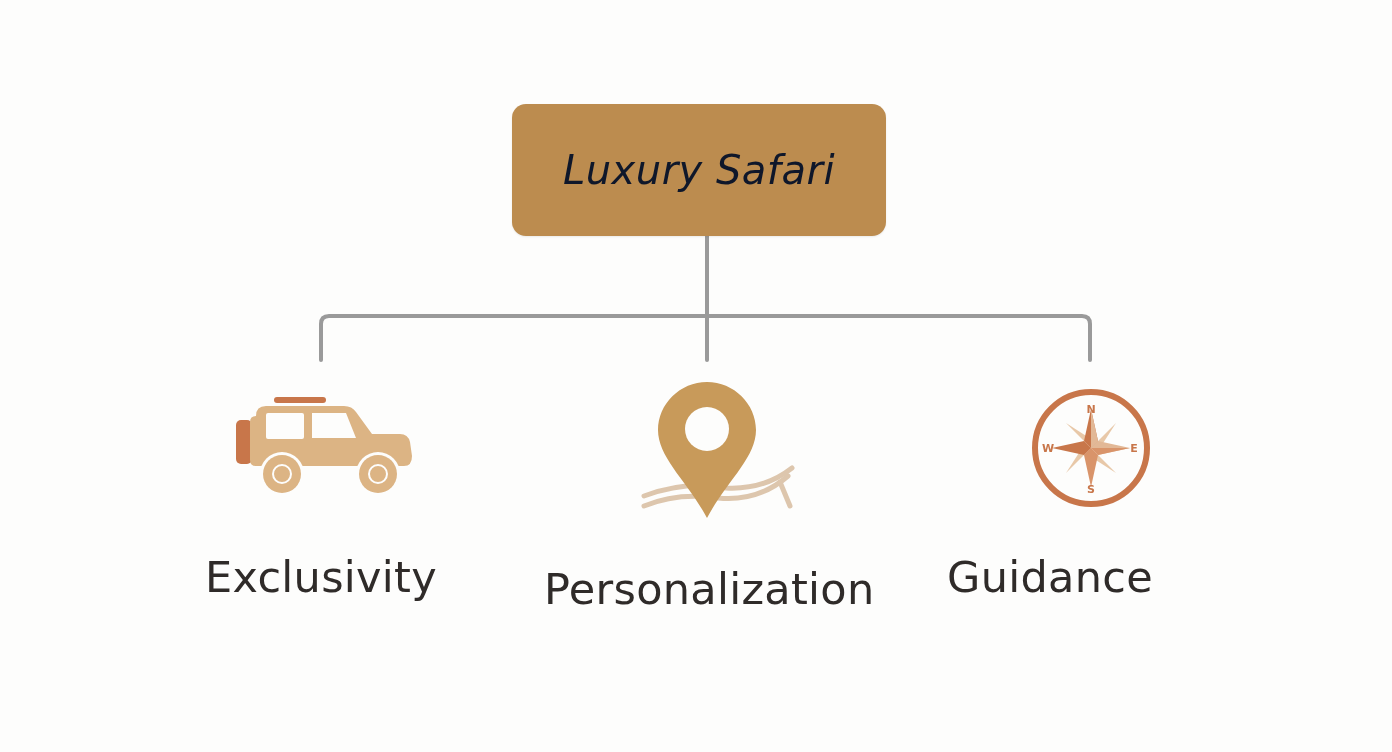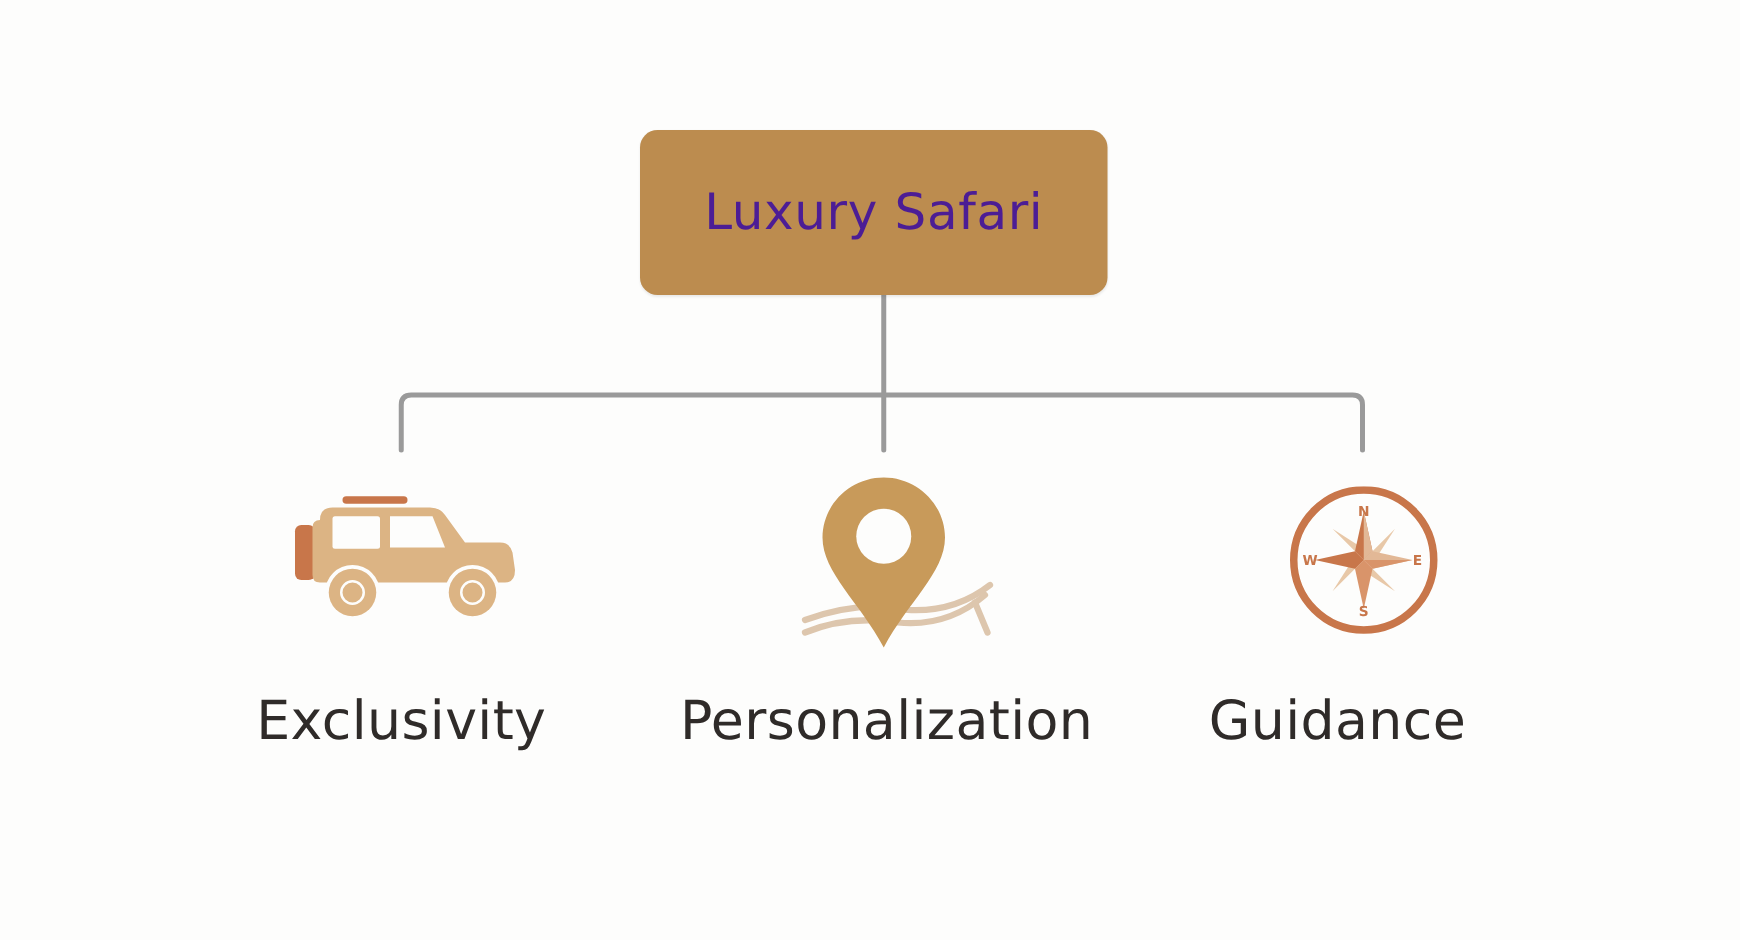--- a/index.html
+++ b/index.html
@@ -4,22 +4,23 @@
 <style>
   html, body { margin:0; padding:0; }
   body {
     width:1392px; height:752px; background:#fdfdfc; position:relative; overflow:hidden;
     font-family:"DejaVu Sans","Liberation Sans",sans-serif;
   }
   .root-box {
     position:absolute; left:512px; top:104px; width:374px; height:132px;
     background:#bc8c4f; border-radius:14px;
     display:flex; align-items:center; justify-content:center;
-    color:#4c1d95; font-size:40px; letter-spacing:0.5px;
+    color:#0f172a; font-size:40px; letter-spacing:0.5px;
     box-shadow:0 1px 2px rgba(0,0,0,0.08);
+    font-style:italic;
   }
   svg.connectors { position:absolute; left:0; top:0; }
   .icon { position:absolute; }
   .label {
     position:absolute; top:552px; width:320px; text-align:center;
     font-size:43px; color:#2f2b29; font-weight:500; letter-spacing:0.3px;
   }
 </style>
 </head>
 <body>
@@ -57,21 +58,21 @@
 
 <svg class="icon" style="left:638px;top:380px;" width="160" height="142" viewBox="0 0 160 142">
 
   <path d="M6,126 Q40,112 80,118 Q120,122 150,96" fill="none" stroke="#ddc6ad" stroke-width="5" stroke-linecap="round"></path>
   <path d="M6,116 Q50,100 88,108 Q126,110 154,88" fill="none" stroke="#ddc6ad" stroke-width="5" stroke-linecap="round"></path>
   <path d="M142,102 L152,126" fill="none" stroke="#ddc6ad" stroke-width="5" stroke-linecap="round"></path>
 
   <path d="M69,2 C42,2 20,24 20,50 C20,78 50,102 69,138 C88,102 118,78 118,50 C118,24 96,2 69,2 Z" fill="#c89a5a"></path>
   <circle cx="69" cy="49" r="22" fill="#fdfdfc"></circle>
 </svg>
-<div class="label" style="left:544px;">Personalization</div>
+<div class="label" style="left:544px;margin-top:12px;">Personalization</div>
 
 <svg class="icon" style="left:1030px;top:389px;" width="122" height="122" viewBox="0 0 122 122">
   <circle cx="61" cy="59" r="56" fill="#fdfdfc" stroke="#c8764a" stroke-width="6"></circle>
 
   <g fill="#e8c8a8">
     <polygon points="61,59 86,34 68,62"></polygon>
     <polygon points="61,59 86,84 58,66"></polygon>
     <polygon points="61,59 36,84 54,56"></polygon>
     <polygon points="61,59 36,34 64,52"></polygon>
   </g>
@@ -81,13 +82,13 @@
   <polygon points="22,59 54,52 61,59 54,66" fill="#c8764a"></polygon>
   <polygon points="100,59 68,66 61,59 68,52" fill="#e2b896"></polygon>
   <polygon points="61,20 68,52 61,59" fill="#e2b896"></polygon>
   <polygon points="100,59 68,66 61,59" fill="#d9946a"></polygon>
 
   <text x="61" y="24" font-size="11" font-weight="bold" fill="#c8764a" text-anchor="middle" font-family="DejaVu Sans, sans-serif">N</text>
   <text x="104" y="63" font-size="11" font-weight="bold" fill="#c8764a" text-anchor="middle" font-family="DejaVu Sans, sans-serif">E</text>
   <text x="61" y="104" font-size="11" font-weight="bold" fill="#c8764a" text-anchor="middle" font-family="DejaVu Sans, sans-serif">S</text>
   <text x="18" y="63" font-size="11" font-weight="bold" fill="#c8764a" text-anchor="middle" font-family="DejaVu Sans, sans-serif">W</text>
 </svg>
-<div class="label" style="left:910px;">Guidance</div>
+<div class="label" style="left:890px;">Guidance</div>
 
 </body></html>

